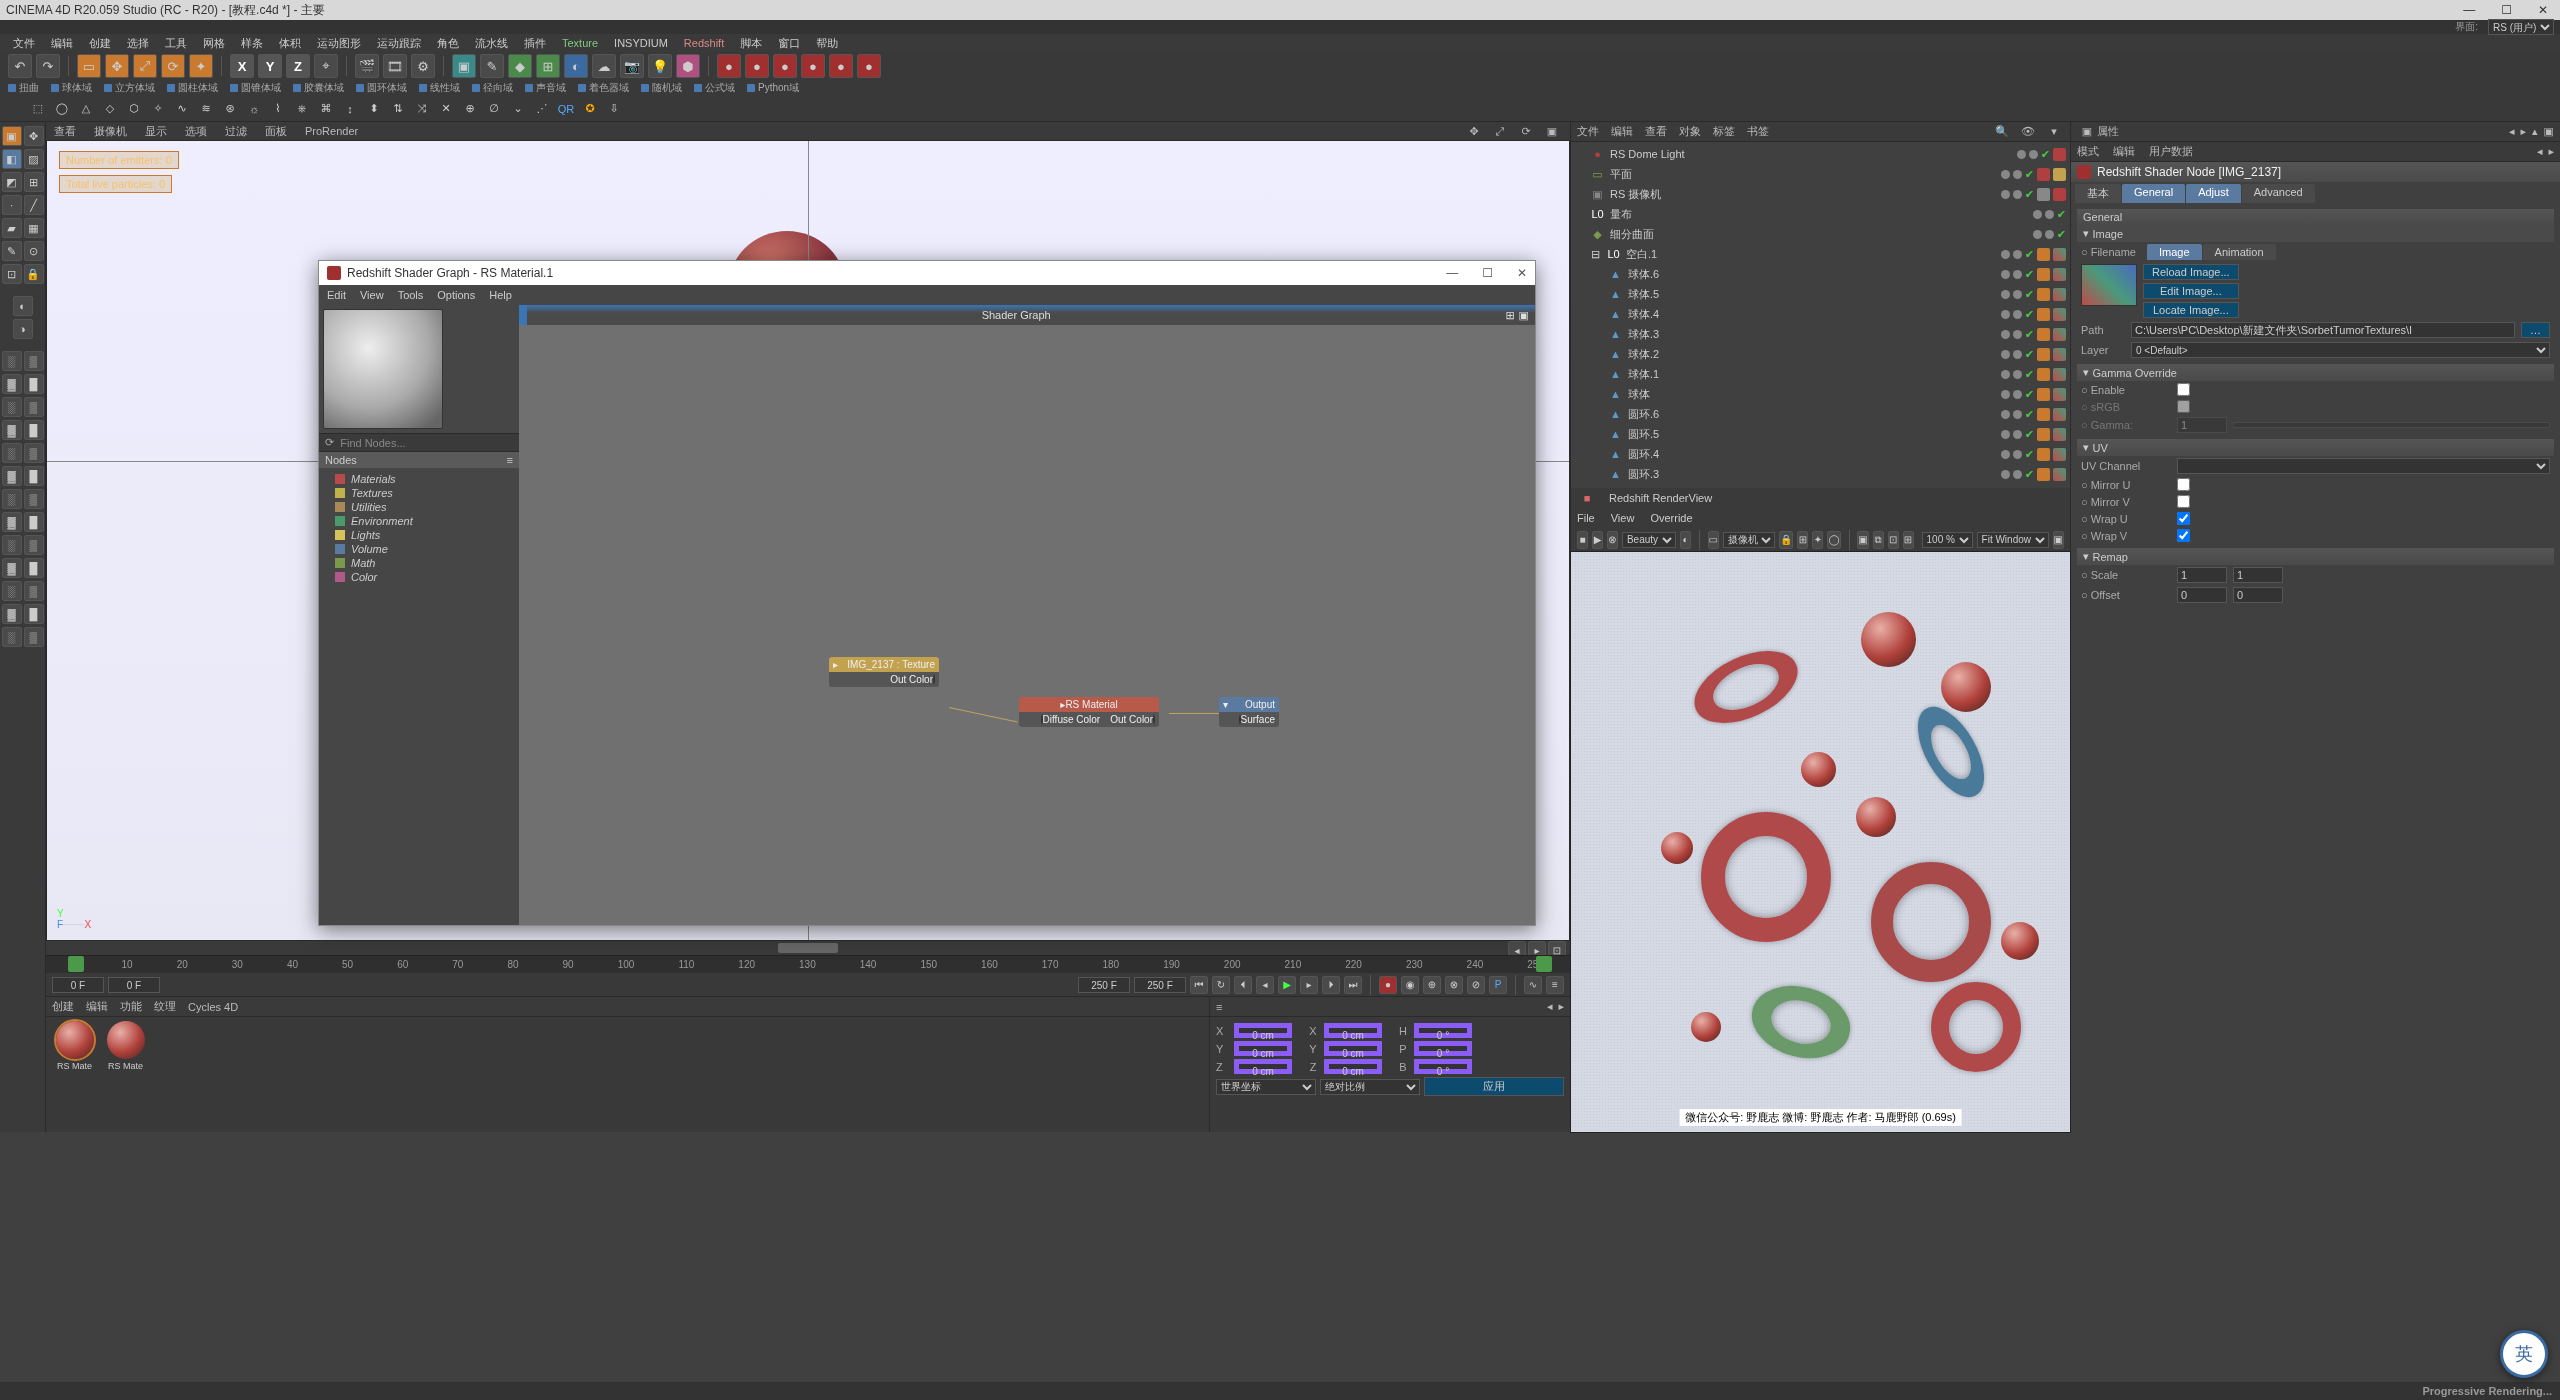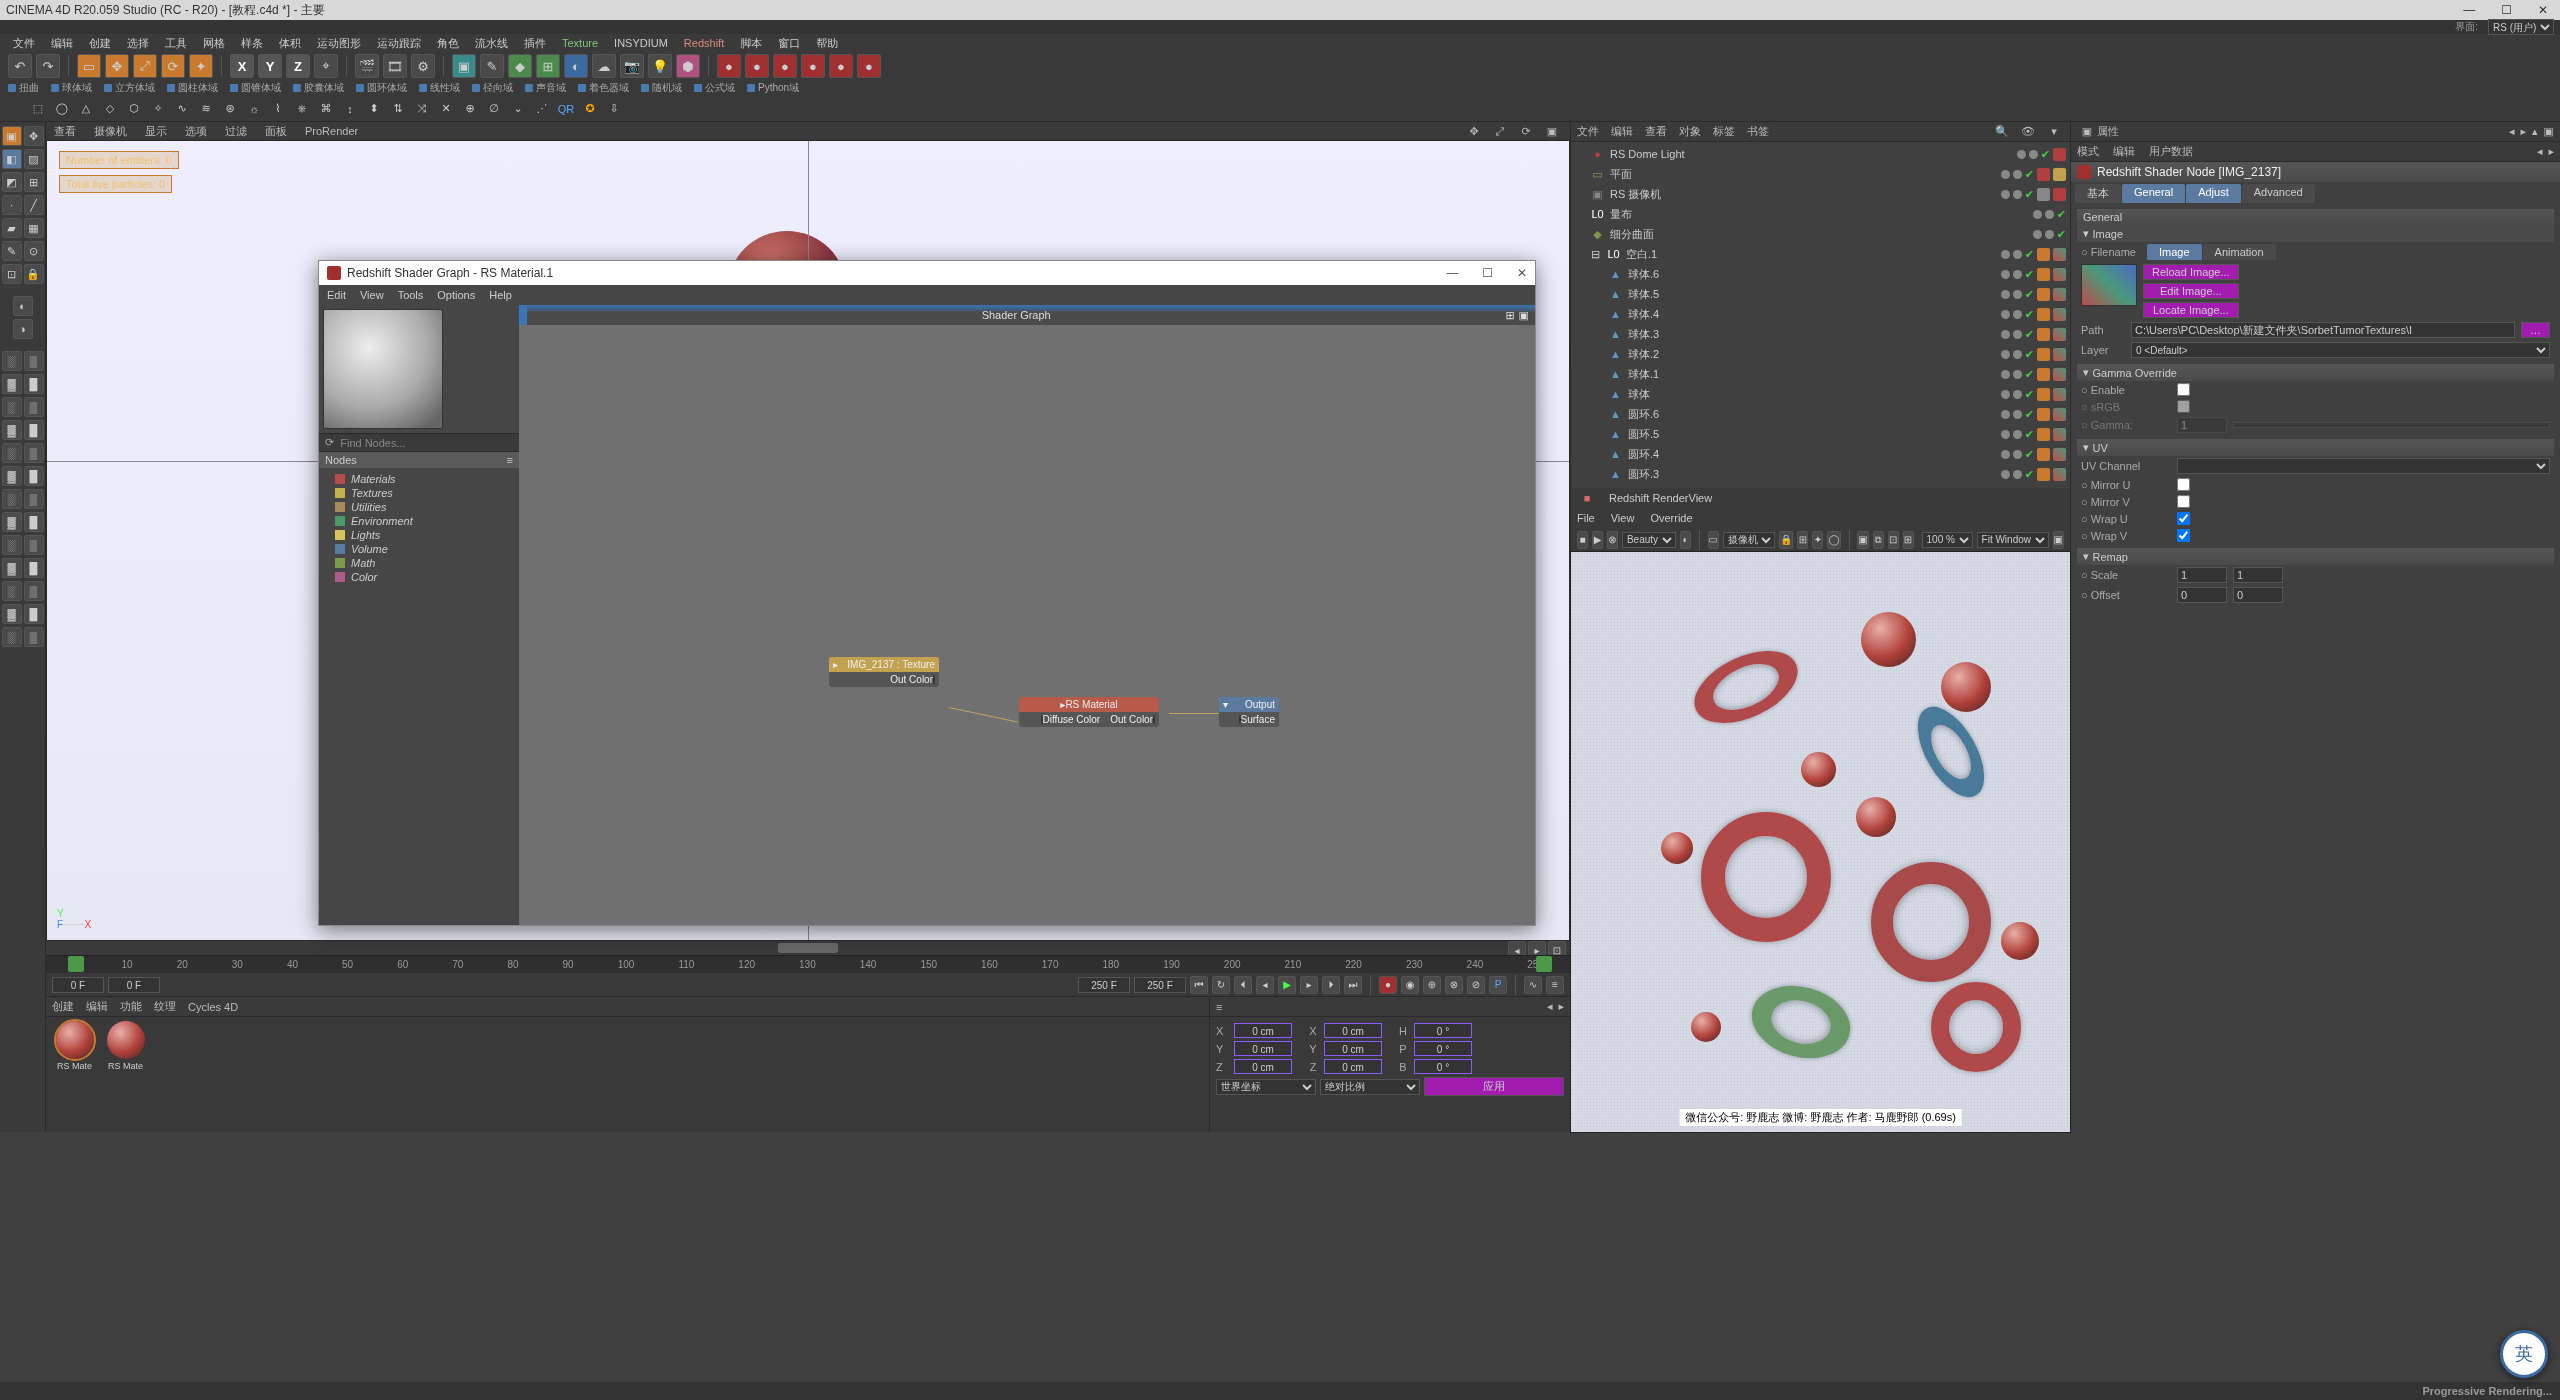--- a/index.html
+++ b/index.html
@@ -116,21 +116,21 @@
   .tabrow { display:flex; gap:1px; padding: 2px 4px; }
   .tab { background:#4a4a4a; padding:2px 12px; font-size:11px; cursor:pointer; border-radius:2px 2px 0 0; }
   .tab.on { background:#5a7aa0; color:#fff; }
   .attrbody { padding: 4px 6px; background:#404040; font-size:11px; }
   .section { margin-bottom: 4px; }
   .sechd { background: linear-gradient(#555,#4a4a4a); padding: 2px 6px; font-size:11px; display:flex; align-items:center; gap:4px; }
   .field { display:flex; align-items:center; padding:2px 4px; gap:6px; }
   .field label { width: 90px; color:#aaa; font-size:11px; text-align:left; }
   .field input[type=text] { flex:1; background:#333; border:1px solid #555; color:#ccc; padding:1px 3px; font-size:11px; height:16px; }
   .field input[type=checkbox] { width:13px; height:13px; }
-  .btn { background:#a21caf; border:1px solid #555; color:#ccc; padding:1px 8px; font-size:11px; cursor:pointer; }
+  .btn { background:#0c4a6e; border:1px solid #555; color:#ccc; padding:1px 8px; font-size:11px; cursor:pointer; }
   .thumb-img { width:56px; height:42px; background: linear-gradient(45deg,#c04a4a,#4a9a7a,#4a6ac0); border:1px solid #333; }
   
   
   .rvhdr { height:20px; background:#3a3a3a; display:flex; align-items:center; padding:0 6px; gap:12px; font-size:11px; }
   .rvmenu { height:20px; background:#3a3a3a; display:flex; align-items:center; padding:0 6px; gap:16px; font-size:11px; }
   .rvtools { height:24px; background:#3a3a3a; display:flex; align-items:center; padding:0 6px; gap:4px; border-bottom:1px solid #2a2a2a; }
   .rvcanvas { flex:1; background:#404040; display:flex; align-items:center; justify-content:center; position:relative; }
   .rvimg { width: 580px; height: 580px; background: #d4d9e4; position:relative; overflow:hidden; box-shadow:0 0 0 1px #222; }
   .rvimg::before { content:""; position:absolute; inset:0; background-image: radial-gradient(#bbc 1px, transparent 1px); background-size: 3px 3px; opacity:.5; }
   .torus { position:absolute; border-radius:50%; border: 20px solid #b04a4a; background: transparent; box-shadow: inset 0 0 10px rgba(0,0,0,.4), 0 0 6px rgba(0,0,0,.3); }
@@ -154,21 +154,21 @@
   .lowerrow { height: 135px; display:flex; background:#393939; }
   .matpanel { flex:1; display:flex; flex-direction:column; border-right:1px solid #2a2a2a; }
   .matthumbs { flex:1; padding:4px 6px; display:flex; gap:6px; align-items:flex-start; }
   .matthumb { width:45px; text-align:center; font-size:9px; cursor:pointer; }
   .matthumb .ball { position:static; width:38px; height:38px; margin:0 auto 2px; }
   .matthumb.sel .ball { outline:2px solid #c97a2e; }
   .coordpanel { width: 360px; display:flex; flex-direction:column; font-size:11px; }
   .coordgrid { flex:1; padding:6px; }
   .coordrow { display:flex; gap:4px; margin-bottom:3px; align-items:center; }
   .coordrow label { width:14px; color:#aaa; }
-  .coordrow .val { width:58px; background:#333; border:1px solid #8b5cf6; text-align:center; color:#ccc; font-size:10px; height:15px; line-height:15px; }
+  .coordrow .val { width:58px; background:#333; border:5px solid #8b5cf6; text-align:center; color:#ccc; font-size:10px; height:15px; line-height:15px; }
   .coordrow .lbl2 { width:14px; color:#aaa; text-align:center; }
   
   .statusbar { position:absolute; left:0; right:0; bottom:0; height:18px; background:#333; display:flex; align-items:center; padding:0 8px; font-size:11px; color:#999; }
   .statusbar .right { margin-left:auto;font-weight:bold; }
   
   
   .badge-ime { position:absolute; right:12px; bottom:22px; width:48px; height:48px; border-radius:50%; background:#fff; border:3px solid #3a6aa0; display:flex; align-items:center; justify-content:center; font-size:18px; color:#3a6aa0; box-shadow:0 2px 8px rgba(0,0,0,.5); z-index:200; }
   
   select { background:#333; border:1px solid #555; color:#ccc; font-size:10px; height:16px; }
 </style>

